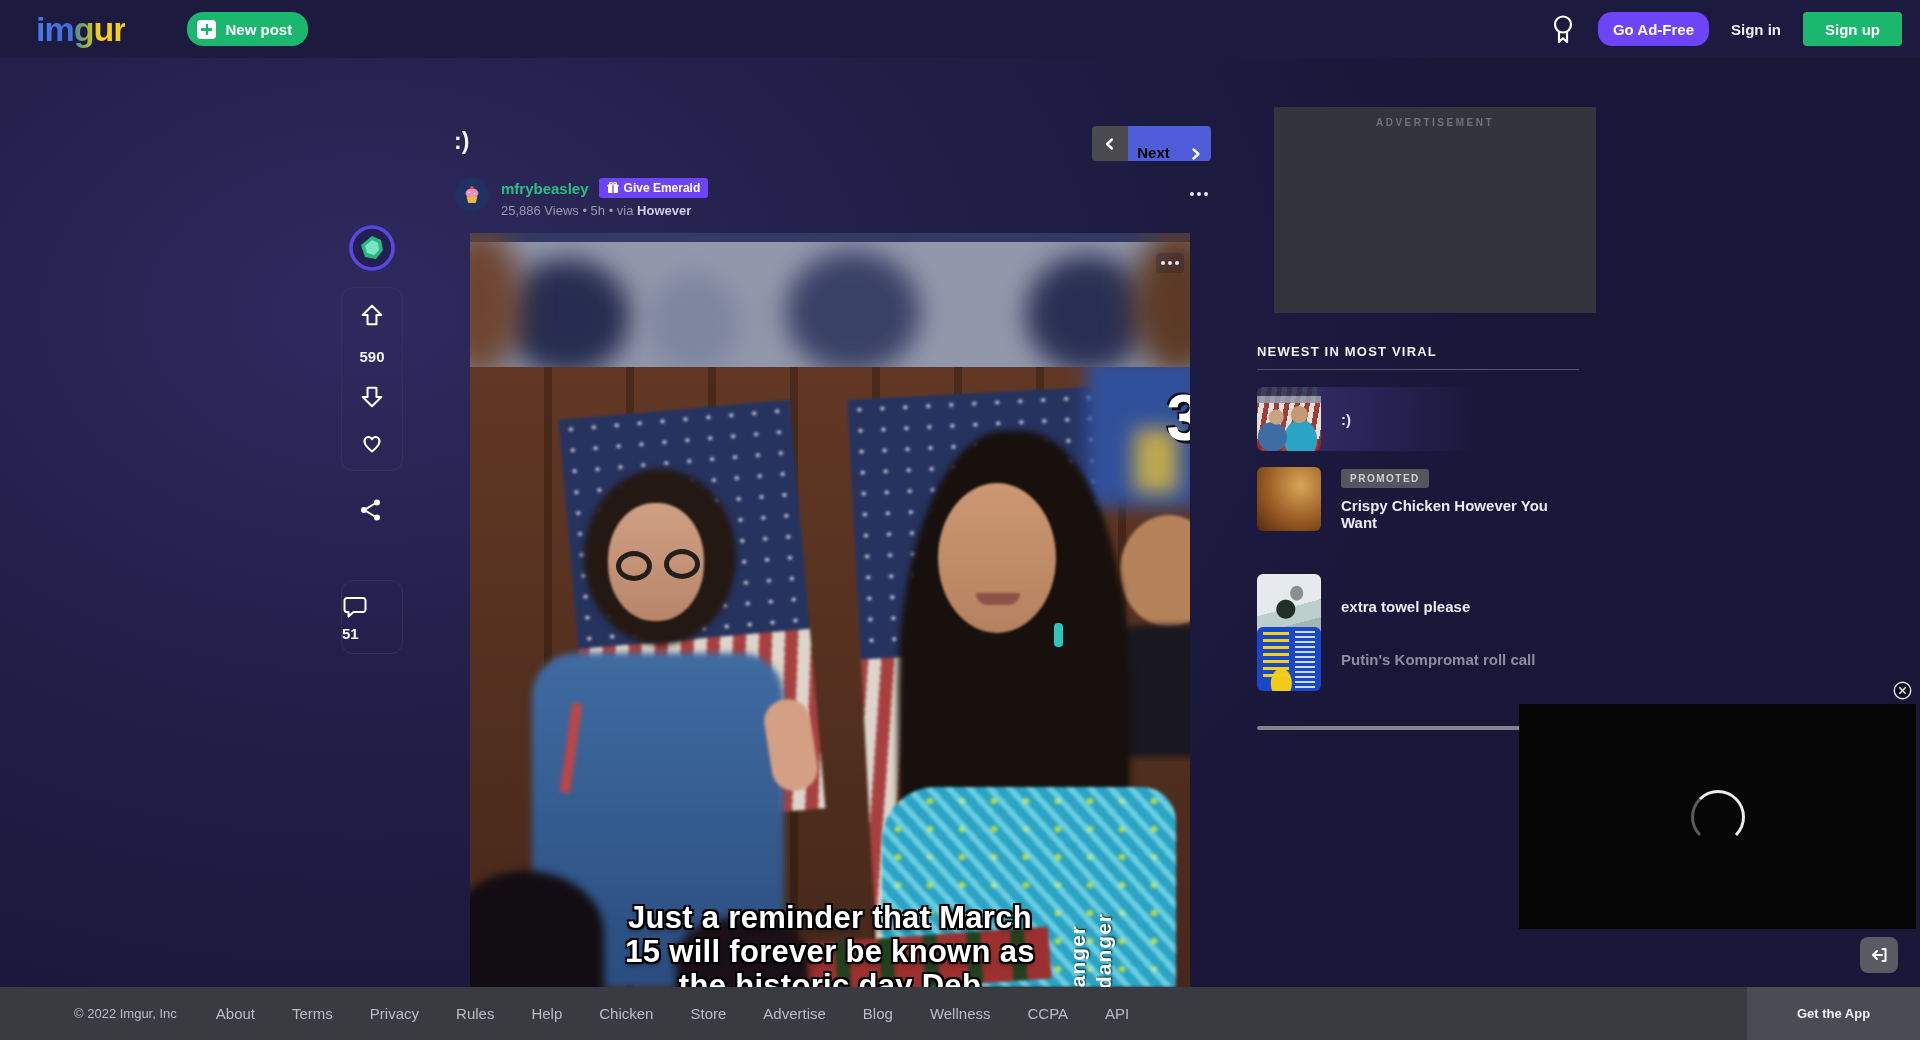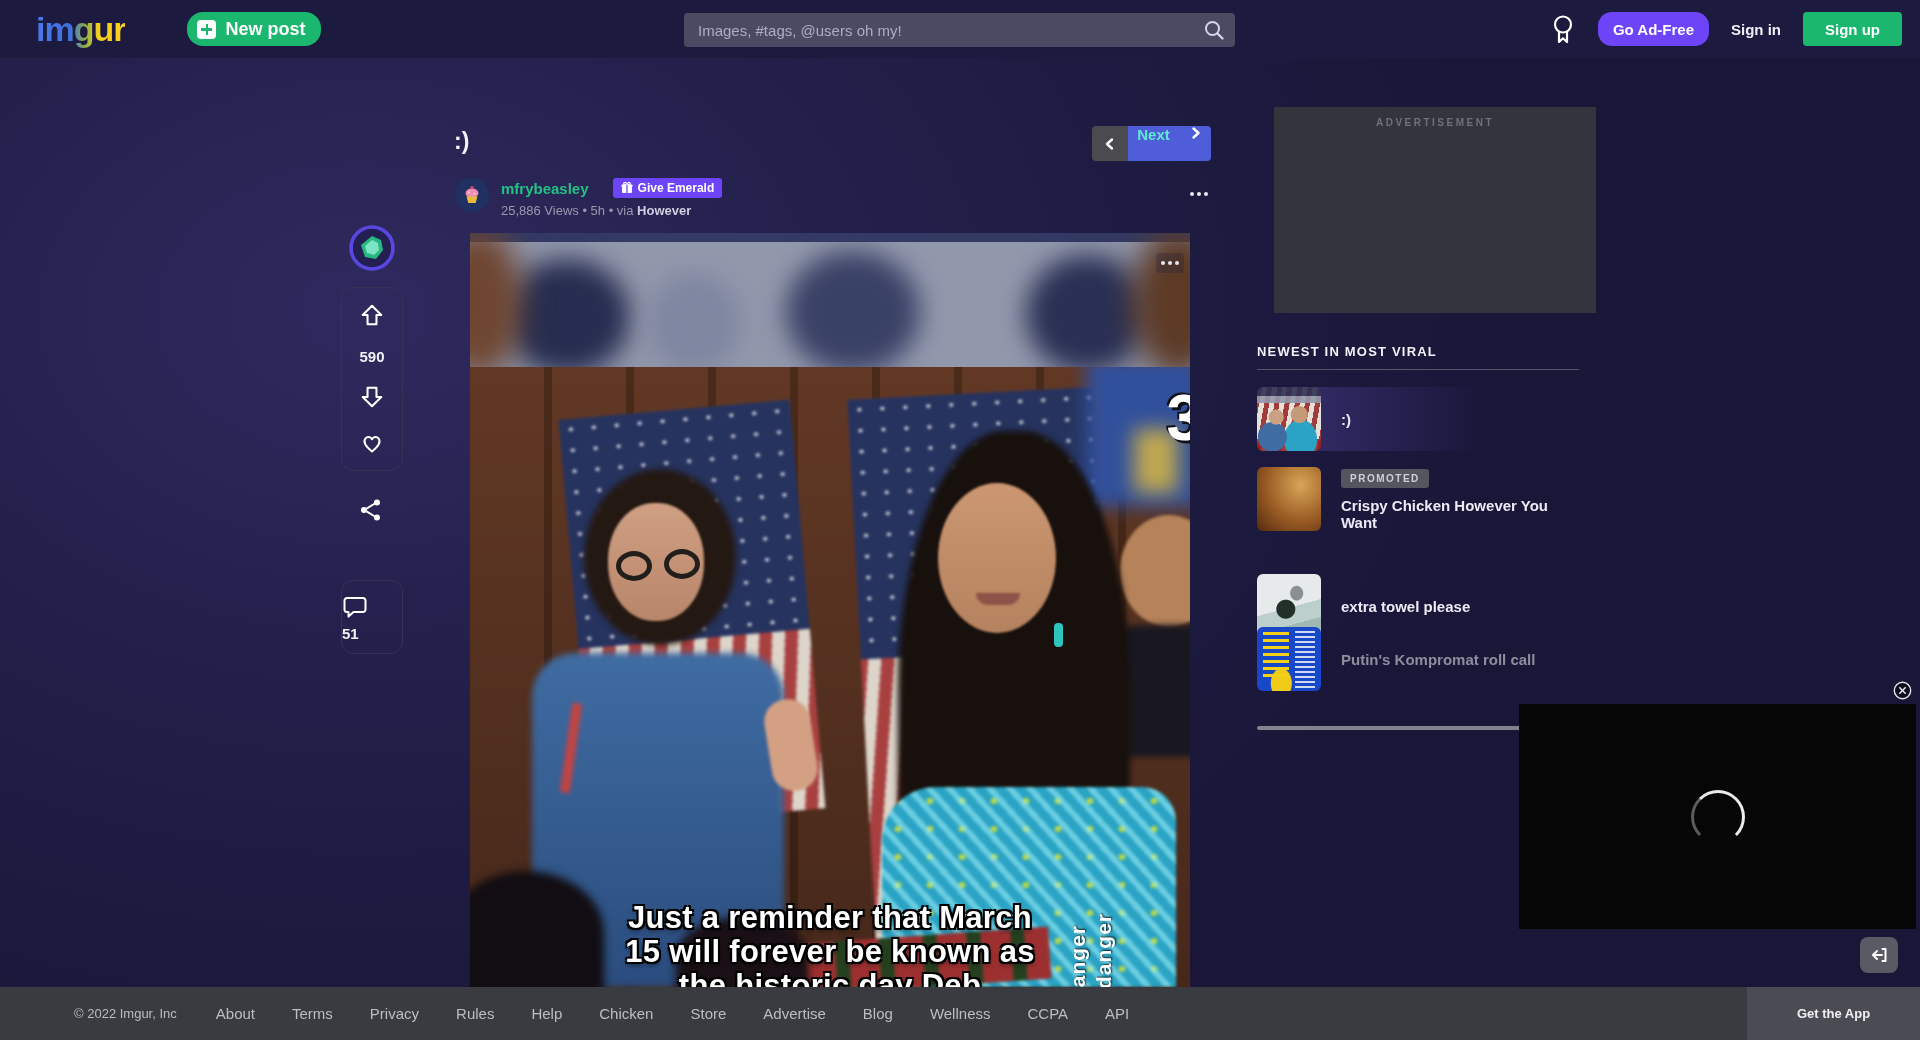--- a/index.html
+++ b/index.html
@@ -8,21 +8,21 @@
   .page { position:relative; width:1920px; height:1040px; overflow:hidden;
     background: radial-gradient(1150px 820px at 19% 30%, #2f2a5e 0%, #221f4a 46%, #191638 100%); }
 
   
   .nav { position:absolute; top:0; left:0; width:1920px; height:58px; background:#1c1a3e; z-index:4;
     display:flex; align-items:center; }
   .logo { margin-left:36px; font-size:34px; font-weight:bold; letter-spacing:-1px;
     background:linear-gradient(90deg,#4a78e8 0%,#3f6fe0 38%,#8aae4a 55%,#f7cf1d 70%,#f7cf1d 100%);
     -webkit-background-clip:text; background-clip:text; color:transparent; cursor:pointer; }
   .newpost { margin-left:62px; height:34px; padding:0 16px 0 10px; background:#1bb76e; border:none;
-    border-radius:16px; color:#fff; font-size:18px; font-weight:bold; display:flex; align-items:center; gap:9px; cursor:pointer; }
+    border-radius:16px; color:#fff; font-size:15px; font-weight:bold; display:flex; align-items:center; gap:9px; cursor:pointer; }
   .newpost .plusbox { width:19px; height:19px; background:#fff; border-radius:4px; position:relative; }
   .newpost .plusbox:before, .newpost .plusbox:after { content:""; position:absolute; background:#1bb76e; }
   .newpost .plusbox:before { left:4px; top:8.5px; width:11px; height:2.5px; }
   .newpost .plusbox:after { left:8.5px; top:4px; width:2.5px; height:11px; }
   .search { position:absolute; left:684px; top:13px; width:551px; height:34px; background:#4b4a63;
     border-radius:4px; display:flex; align-items:center; }
   .search input { flex:1; background:transparent; border:none; outline:none; color:#e5e3f2;
     font-size:15px; padding:0 14px; font-family:"Liberation Sans",sans-serif; }
   .search input::placeholder { color:#aeacc2; }
   .search .mag { margin-right:10px; cursor:pointer; display:flex; }
@@ -33,27 +33,27 @@
   .signin { color:#f0eff8; font-size:15px; font-weight:bold; cursor:pointer; }
   .btn-signup { height:34px; padding:0 22px; background:#1bb76e; color:#fff; border:none; border-radius:4px;
     font-size:15px; font-weight:bold; cursor:pointer; }
 
   
   .post-title { position:absolute; left:454px; top:128px; font-size:23px; font-weight:bold; color:#f5f4fb; }
   .pager { position:absolute; left:1092px; top:126px; height:35px; display:flex; }
   .btn-prev { width:36px; height:35px; background:#4b4b4f; border:none; border-radius:4px 0 0 4px;
     display:flex; align-items:center; justify-content:center; cursor:pointer; }
   .btn-next { width:83px; height:35px; background:#4f5dd9; border:none; border-radius:0 4px 4px 0;
-    display:flex; align-items:flex-start; justify-content:center; gap:20px; color:#5eead4; font-size:15px;
+    display:flex; align-items:flex-end; justify-content:center; gap:20px; color:#000000; font-size:15px;
     font-weight:bold; cursor:pointer; }
   .author-row { position:absolute; left:455px; top:178px; display:flex; align-items:flex-start; }
   .avatar { width:34px; height:34px; border-radius:50%; background:#203060; display:flex; align-items:center;
     justify-content:center; cursor:pointer; overflow:hidden; }
   .author-meta { margin-left:12px; }
-  .author-line { display:flex; align-items:center; gap:24px; }
+  .author-line { display:flex; align-items:center; gap:10px; }
   .author-name { color:#24c084; font-size:15px; font-weight:bold; cursor:pointer; }
   .badge-emerald { height:20px; background:#6d44f8; border-radius:3px; color:#fff; font-size:12px;
     font-weight:bold; display:flex; align-items:center; gap:5px; padding:0 8px; cursor:pointer; }
   .views-line { margin-top:5px; color:#9a98ae; font-size:13px; }
   .views-line b { color:#cfcde0; }
   .post-menu { position:absolute; left:1186px; top:186px; width:26px; height:16px; display:flex; gap:3px;
     align-items:center; justify-content:center; cursor:pointer; }
   .post-menu i, .ph-dots i { width:4px; height:4px; border-radius:50%; background:#e8e8f2; display:block; }
 
   
@@ -196,29 +196,20 @@
 <body>
 
 <div class="page">
 
   <div class="nav">
     <div class="logo">imgur</div>
     <button class="newpost">
       <span class="plusbox"></span>
       <span>New post</span>
     </button>
-    <div class="search">
-      <input type="text" placeholder="Images, #tags, @users oh my!" style="">
-      <span class="mag">
-        <svg width="22" height="22" viewBox="0 0 22 22">
-            <circle cx="9.5" cy="9.5" r="6.5" fill="none" stroke="#d6d4e6" stroke-width="2"></circle>
-            <line x1="14.5" y1="14.5" x2="19.5" y2="19.5" stroke="#d6d4e6" stroke-width="2.4" stroke-linecap="round"></line>
-          </svg>
-      </span>
-    </div>
     <div class="nav-right">
       <span class="medal">
         <svg width="26" height="32" viewBox="0 0 26 32">
             <circle cx="13" cy="11.5" r="8" fill="none" stroke="#fff" stroke-width="2.2"></circle>
             <path d="M9 18.5 V29 L13 25.3 L17 29 V18.5" fill="none" stroke="#fff" stroke-width="2.2" stroke-linejoin="round"></path>
           </svg>
       </span>
       <button class="btn-adfree">Go Ad-Free</button>
       <span class="signin">Sign in</span>
       <button class="btn-signup">Sign up</button>

